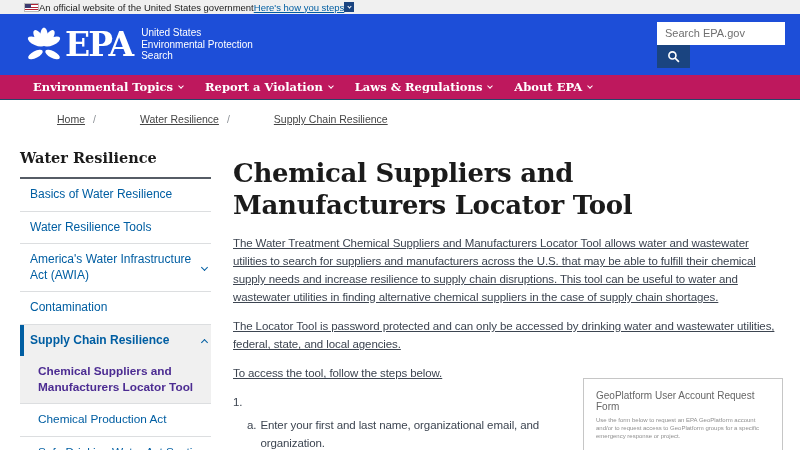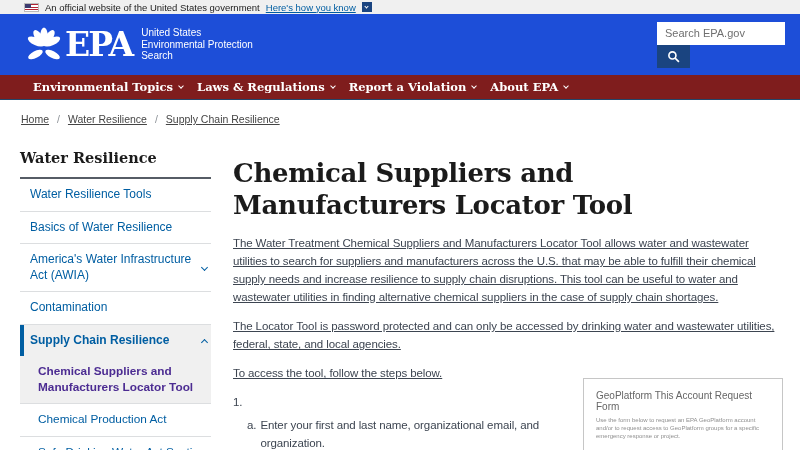--- a/index.html
+++ b/index.html
@@ -2,21 +2,21 @@
 <html><head>
 <meta charset="utf-8">
 <style>
   * { margin:0; padding:0; box-sizing:border-box; }
   body { background:#fff; }
   .page { position:relative; width:800px; height:450px; overflow:hidden; background:#fff;
           font-family:"Liberation Sans", sans-serif; color:#3d4551; }
 
   
   .gov-banner { height:14px; background:#f0f0f0; display:flex; align-items:center;
-                padding-left:24px; gap:6px; font-size:9.5px; color:#1b1b1b; }
+                padding-left:24px; font-size:9.5px; color:#1b1b1b; }
   .flag { width:15px; height:9px; position:relative; flex:0 0 auto;
           background:repeating-linear-gradient(180deg,#b22234 0 1.3px,#fff 1.3px 2.6px);
           border:0.5px solid #bbb; }
   .flag::before { content:""; position:absolute; left:0; top:0; width:6px; height:4.5px; background:#3c3b6e; }
   .gb-link { color:#005ea2; text-decoration:underline; cursor:pointer; }
   .chevbox { width:10px; height:10px; background:#1a4480; display:inline-flex;
              align-items:center; justify-content:center; cursor:pointer; }
   .chev { display:inline-block; width:6px; height:6px; border-right:2px solid currentColor;
           border-bottom:2px solid currentColor; transform:rotate(45deg); }
   .chev.sm { width:3px; height:3px; border-width:1.5px; color:#fff; margin-top:-2px; }
@@ -33,30 +33,30 @@
   .agency { margin-left:9px; font-size:10px; line-height:11.5px; }
   .agency span { display:block; }
   .search { margin-left:auto; display:flex;flex-direction:column; }
   .search input { width:128px; height:23px; border:0; padding:0 8px; font-size:11px;
                   font-family:"Liberation Sans", sans-serif; outline:none; }
   .search input::placeholder { color:#6f6f6f; }
   .search button { width:33px; height:23px; border:0; background:#1a4480; cursor:pointer;
                    display:flex; align-items:center; justify-content:center; }
 
   
-  .topnav { height:25px; background:#7f1d1d; display:flex; align-items:center;
-            padding-left:33px; gap:14px; border-bottom:1px solid #24466a; }
+  .topnav { height:25px; background:#be185d; display:flex; align-items:center;
+            padding-left:33px; gap:22px; border-bottom:1px solid #24466a; }
   .nav-item { display:flex; align-items:center; gap:6px; color:#fff; cursor:pointer;
               font-family:"DejaVu Serif", serif; font-weight:bold; font-size:11.5px;
               text-decoration:none; }
 
   
   .breadcrumb { padding:13px 0 11px 21px; display:flex; align-items:center; gap:8px;
                 font-size:10.5px; }
-  .crumb { color:#454545; text-decoration:underline; cursor:pointer; }
+  .crumb { color:#454545; text-decoration:underline; cursor:pointer;margin-left:36px; }
   .sep { color:#8d9297; }
 
   
   .content { position:relative; height:313px; }
   .sidebar { position:absolute; left:20px; top:6px; width:191px; }
   .sb-title { font-family:"DejaVu Serif", serif; font-weight:bold; font-size:14.5px;
               color:#1b1b1b; padding:7px 0 11px; border-bottom:2px solid #565c65; }
   .sb-item { display:flex; align-items:center; justify-content:space-between;
              padding:8px 4px 8px 10px; font-size:12px; line-height:15.5px; color:#005ea2;
              text-decoration:none; cursor:pointer; border-bottom:1px solid #dcdee0; }
@@ -85,21 +85,21 @@
   .fp-label { font-size:6px; color:#9a9a9a; margin-top:9px; }
 </style>
 </head>
 <body>
 
 <div class="page">
 
   <div class="gov-banner">
     <span class="flag"></span>
     <span>An official website of the United States government</span>
-    <a class="gb-link">Here's how you know</a>
+    <a class="gb-link">Here's how you steps</a>
     <span class="chevbox">
       <span class="chev sm"></span>
     </span>
   </div>
 
   <header class="masthead">
     <a class="logo">
       <svg width="38" height="40" viewBox="0 0 40 42">
         <g fill="#ffffff">
           <ellipse cx="20" cy="12" rx="4" ry="9.5"></ellipse>
@@ -128,25 +128,25 @@
       </button>
     </div>
   </header>
 
   <nav class="topnav">
     <a class="nav-item">
       <span>Environmental Topics</span>
       <span class="chev nav"></span>
     </a>
     <a class="nav-item">
+      <span>Report a Violation</span>
+      <span class="chev nav"></span>
+    </a>
+    <a class="nav-item">
       <span>Laws &amp; Regulations</span>
-      <span class="chev nav"></span>
-    </a>
-    <a class="nav-item">
-      <span>Report a Violation</span>
       <span class="chev nav"></span>
     </a>
     <a class="nav-item">
       <span>About EPA</span>
       <span class="chev nav"></span>
     </a>
   </nav>
 
   <div class="breadcrumb">
     <a class="crumb">Home</a>
@@ -154,24 +154,24 @@
     <a class="crumb">Water Resilience</a>
     <span class="sep">/</span>
     <a class="crumb">Supply Chain Resilience</a>
   </div>
 
   <div class="content">
 
     <aside class="sidebar">
       <div class="sb-title">Water Resilience</div>
       <a class="sb-item">
+        <span class="lbl">Basics of Water Resilience</span>
+      </a>
+      <a class="sb-item">
         <span class="lbl">Water Resilience Tools</span>
-      </a>
-      <a class="sb-item">
-        <span class="lbl">Basics of Water Resilience</span>
       </a>
       <a class="sb-item">
         <span class="lbl">America's Water Infrastructure Act (AWIA)</span>
         <span class="chev side"></span>
       </a>
       <a class="sb-item">
         <span class="lbl">Contamination</span>
       </a>
       <div class="sb-group">
         <a class="sb-item head">
@@ -205,19 +205,19 @@
             <span class="marker">a.</span>
             <span>Enter your first and last name, organizational email, and organization.</span>
           </div>
 
         </div>
       </div>
     </main>
   </div>
 
   <div class="form-card">
-    <div class="fp-title">GeoPlatform This Account Request Form</div>
+    <div class="fp-title">GeoPlatform User Account Request Form</div>
     <div class="fp-desc">Use the form below to request an EPA GeoPlatform account and/or to request access to GeoPlatform groups for a specific emergency response or project.</div>
     <div class="fp-label">First Name *</div>
 
   </div>
 
 </div>
 
 </body></html>

